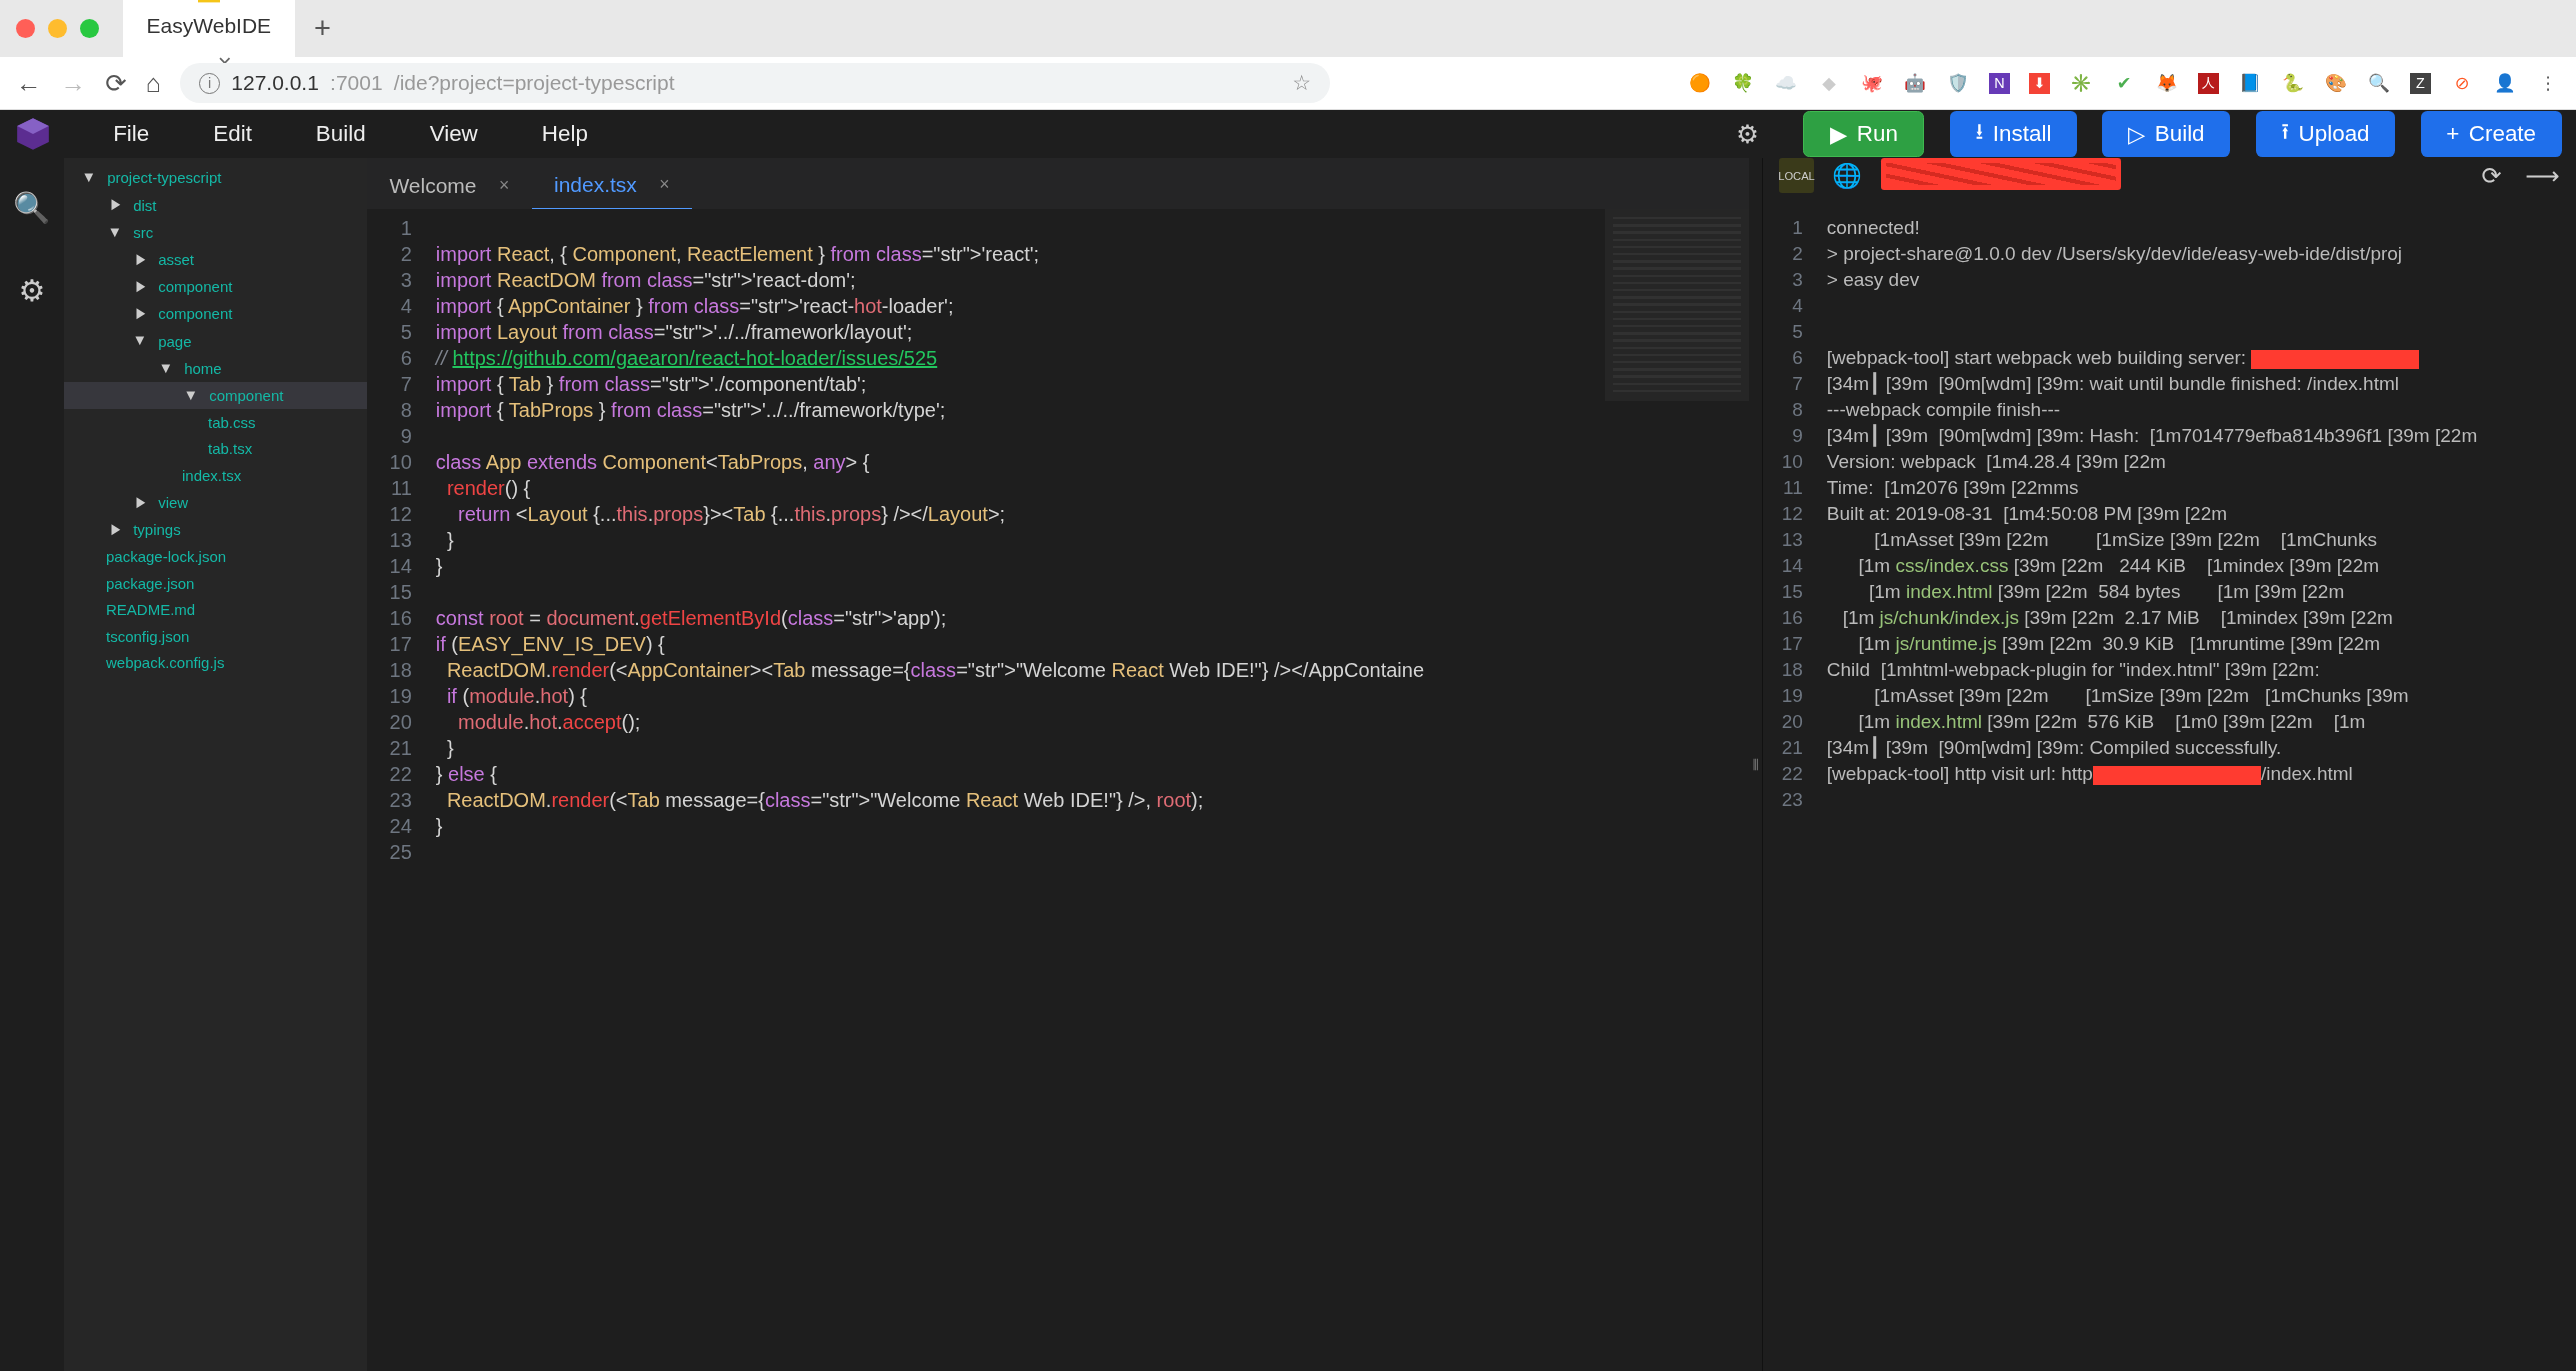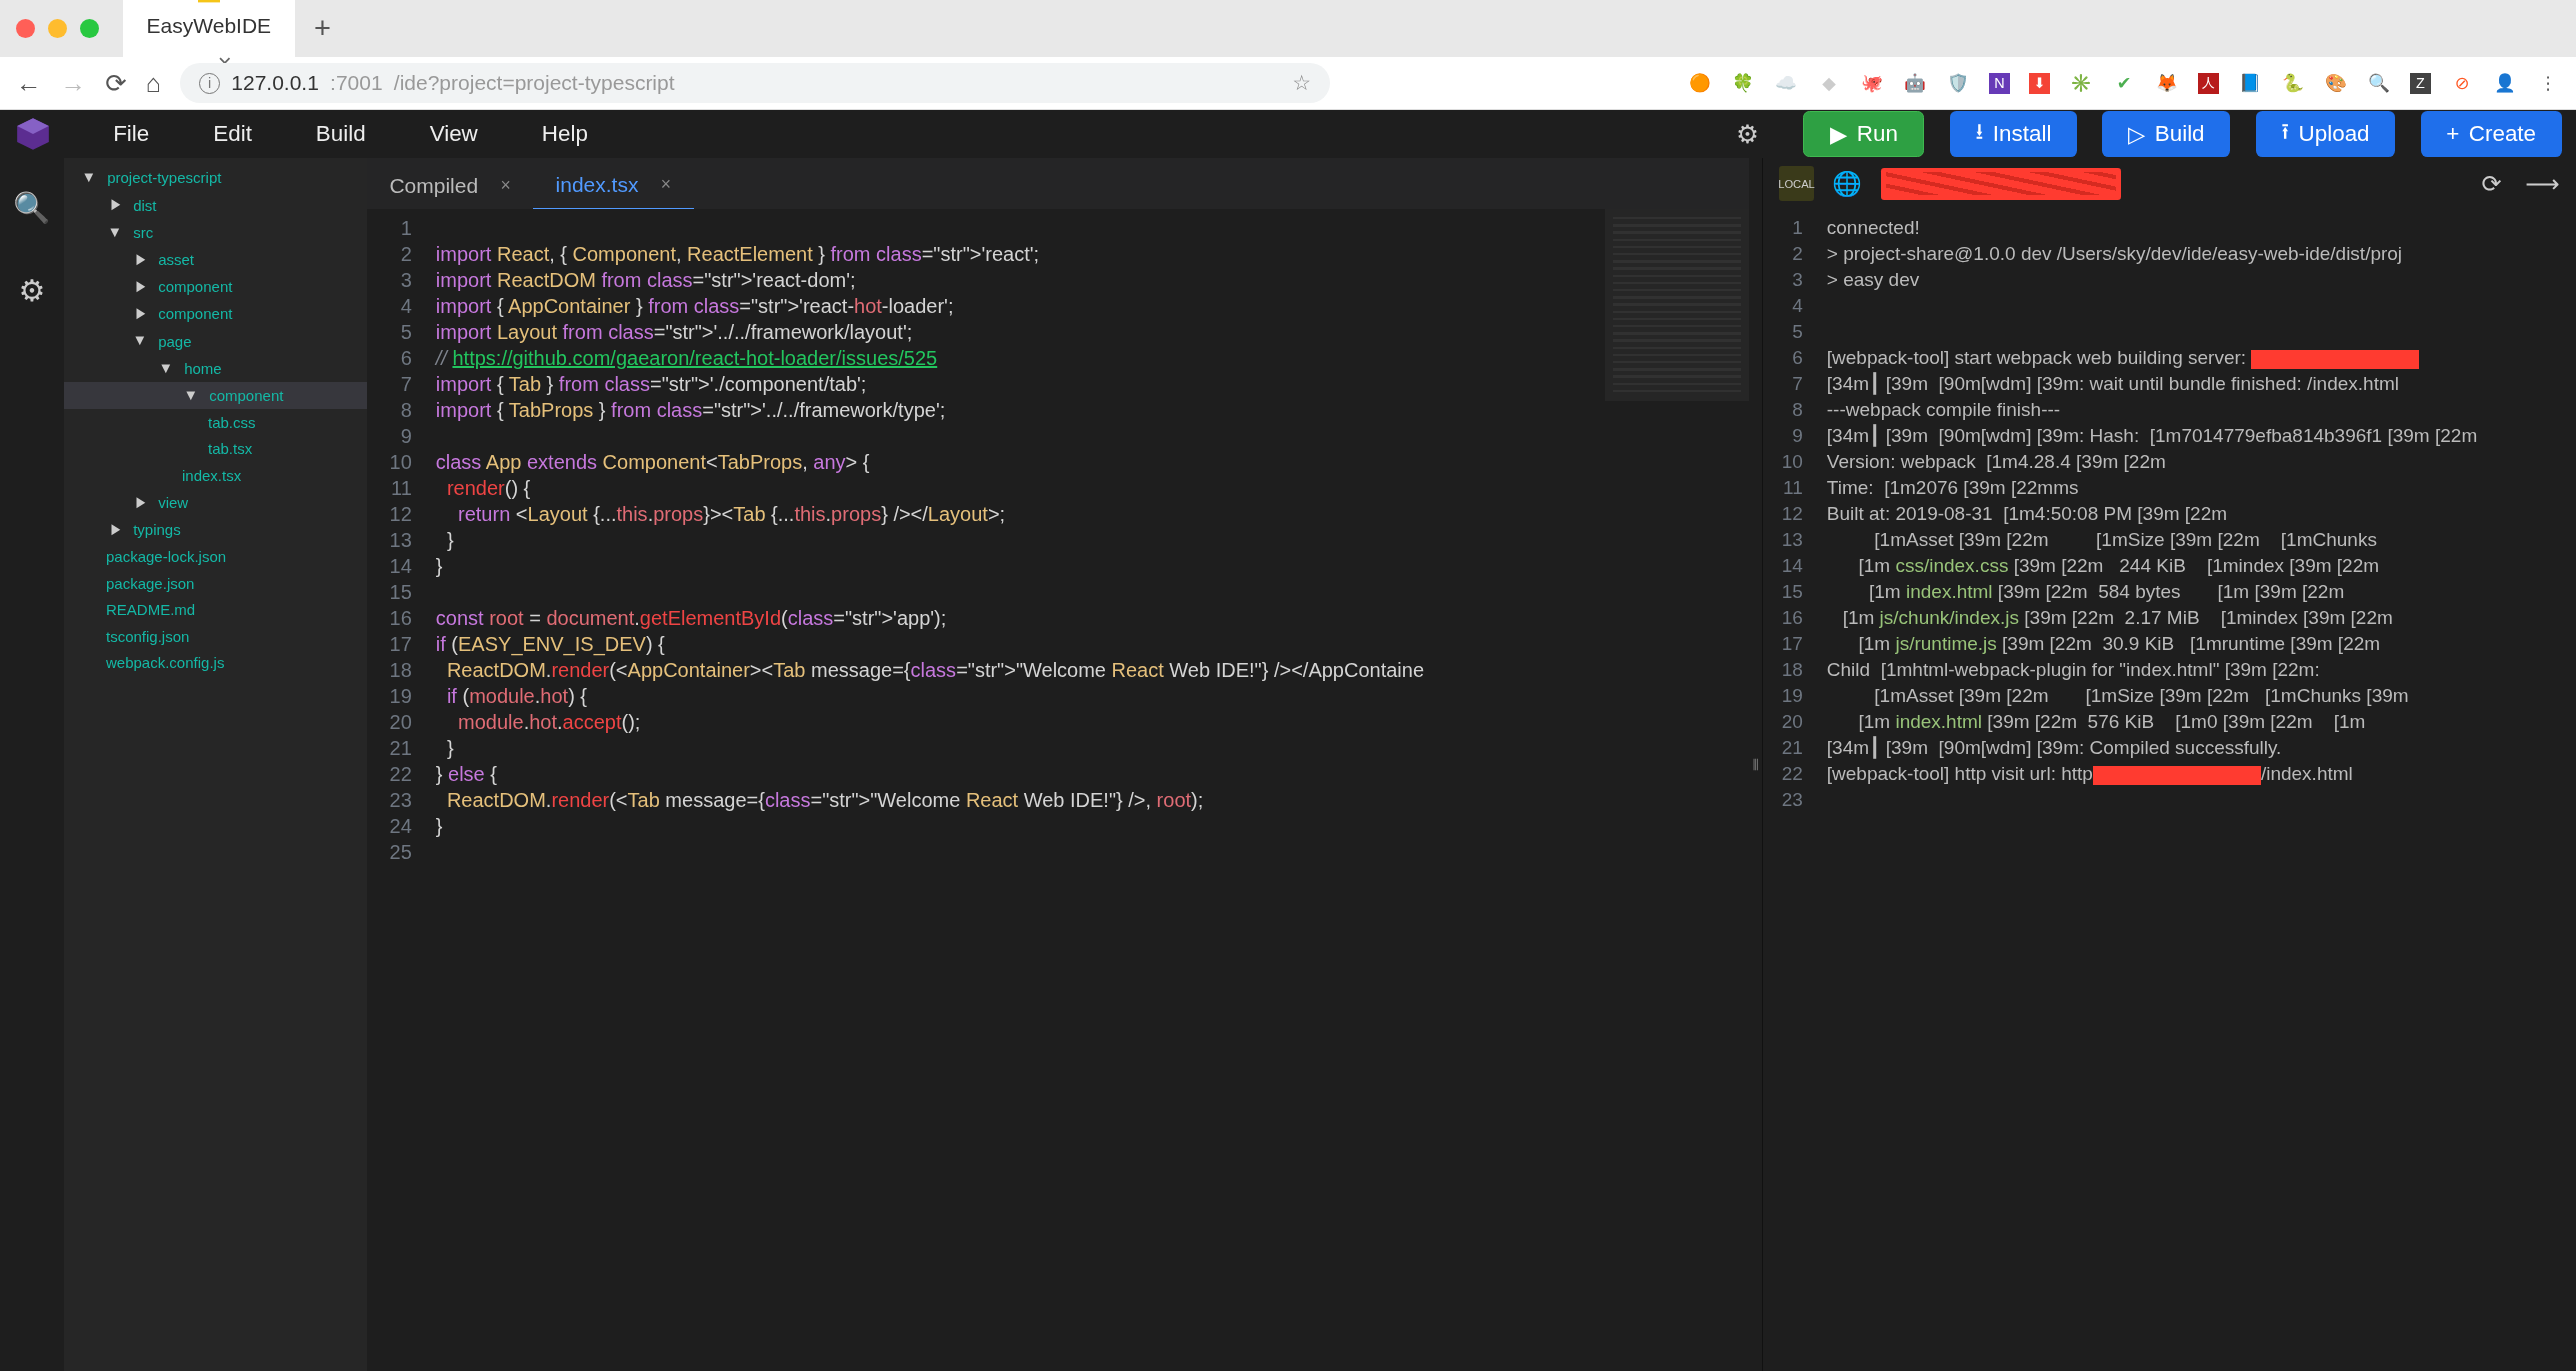--- a/index.html
+++ b/index.html
@@ -57,21 +57,21 @@
 .gutter{width:56px;text-align:right;color:#6e7681;padding:6.4px 11.2px 0 0;user-select:none;background:#1e1e1e}
 .lines{flex:1;padding:6.4px 0 0 12.8px;white-space:pre;color:#d4d4d4}
 .minimap{position:absolute;top:0;right:0;width:144px;height:192px;background:#2a2a2a;opacity:.7}
 .minimap::before{content:"";position:absolute;inset:8px;background:repeating-linear-gradient(#3a3a3a 0 2.4px,transparent 2.4px 7.2px)}
 
 
 .kw{color:#c678dd}.cls{color:#e5c07b}.fn{color:#ef4444}
 .cmt{color:#7f848e;font-style:italic}.prop{color:#e06c75}.link{color:#22c55e;text-decoration:underline}
 
 .output{width:814px;background:#1e1e1e;display:flex;flex-direction:column;border-left:0.8px solid #111}
-.out-head{height:51px;background:#1e1e1e;display:flex;align-items:center;gap:16px;padding:0 16px}
+.out-head{height:51px;background:#1e1e1e;display:flex;gap:16px;padding:0 16px}
 .out-head .tool{width:35px;height:35px;display:flex;align-items:center;justify-content:center;color:#ccc;font-size:24px}
 .redbox{width:240px;height:32px;background:#ff3b30;border-radius:3.2px;position:relative}
 .redbox::after{content:"";position:absolute;inset:4.8px;background:repeating-linear-gradient(12deg,transparent 0 7.2px,#d62a20 7.2px 11.2px)}
 .out-head .flex{flex:1}
 .term{flex:1;display:flex;font-family:Menlo,Monaco,Consolas,monospace;font-size:19px;line-height:26px;overflow:auto}
 .term .gutter{width:51px}
 .term .lines{color:#bbb}
 .term .lines .redinline{display:inline-block;vertical-align:middle;width:168px;height:19px;background:#ff3b30}
 .tgreen{color:#98c379}
 .splitter{width:12.8px;background:#1e1e1e;display:flex;align-items:center;justify-content:center;color:#888;cursor:col-resize}
@@ -267,21 +267,21 @@
         <span>tsconfig.json</span>
       </div>
       <div class="node ind1">
         <span>webpack.config.js</span>
       </div>
     </div>
 
   <div class="editor">
     <div class="tabs">
       <div class="etab">
-        <span>Compiled</span>
+        <span>Welcome</span>
         <span class="x">×</span>
       </div>
       <div class="etab active">
         <span>index.tsx</span>
         <span class="x">×</span>
       </div>
     </div>
     <div class="code">
       <div class="gutter" id="code-gutter">
           <div>1</div>

